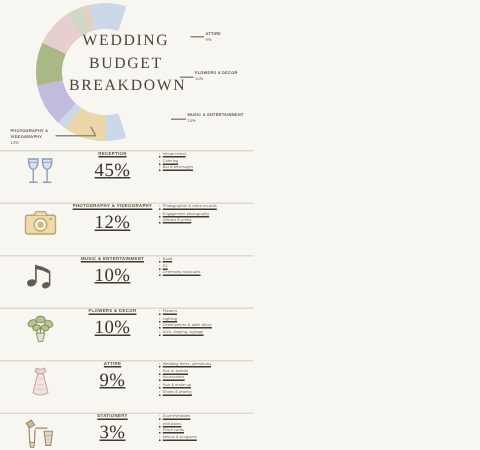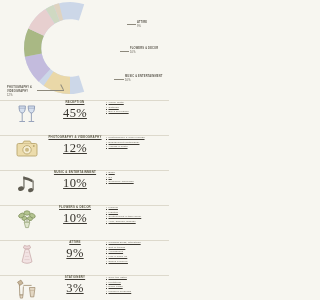--- a/index.html
+++ b/index.html
@@ -77,20 +77,25 @@
 
         <path fill="#e7cfcf" d="M 0,-46 A 46,46 0 0 1 24.9,-38.7 L 15.59,-24.23 A 28.8,28.8 0 0 0 0,-28.8 Z" transform="rotate(295)"></path>
 
         <path fill="#cfd9c2" d="M 0,-46 A 46,46 0 0 1 8.63,-45.18 L 5.40,-28.29 A 28.8,28.8 0 0 0 0,-28.8 Z" transform="rotate(328)"></path>
 
         <path fill="#dfd3c0" d="M 0,-46 A 46,46 0 0 1 5.78,-45.63 L 3.62,-28.58 A 28.8,28.8 0 0 0 0,-28.8 Z" transform="rotate(339)"></path>
       </g>
     </svg>
   </div>
 
+  <div class="hero-title">
+    <span>WEDDING</span>
+    <span>BUDGET</span>
+    <span>BREAKDOWN</span>
+  </div>
 
   <div class="leader" style="left:127px; top:23.5px; width:9px; height:0.5px;"></div>
   <div class="callout" style="left:137px; top:21px;">
     <b>ATTIRE</b>
     <span class="pct">9%</span>
   </div>
 
   <div class="leader" style="left:120px; top:51px; width:9px; height:0.5px;"></div>
   <div class="callout" style="left:130px; top:47px; width:38px;">
     <b>FLOWERS &amp; DECOR</b>

